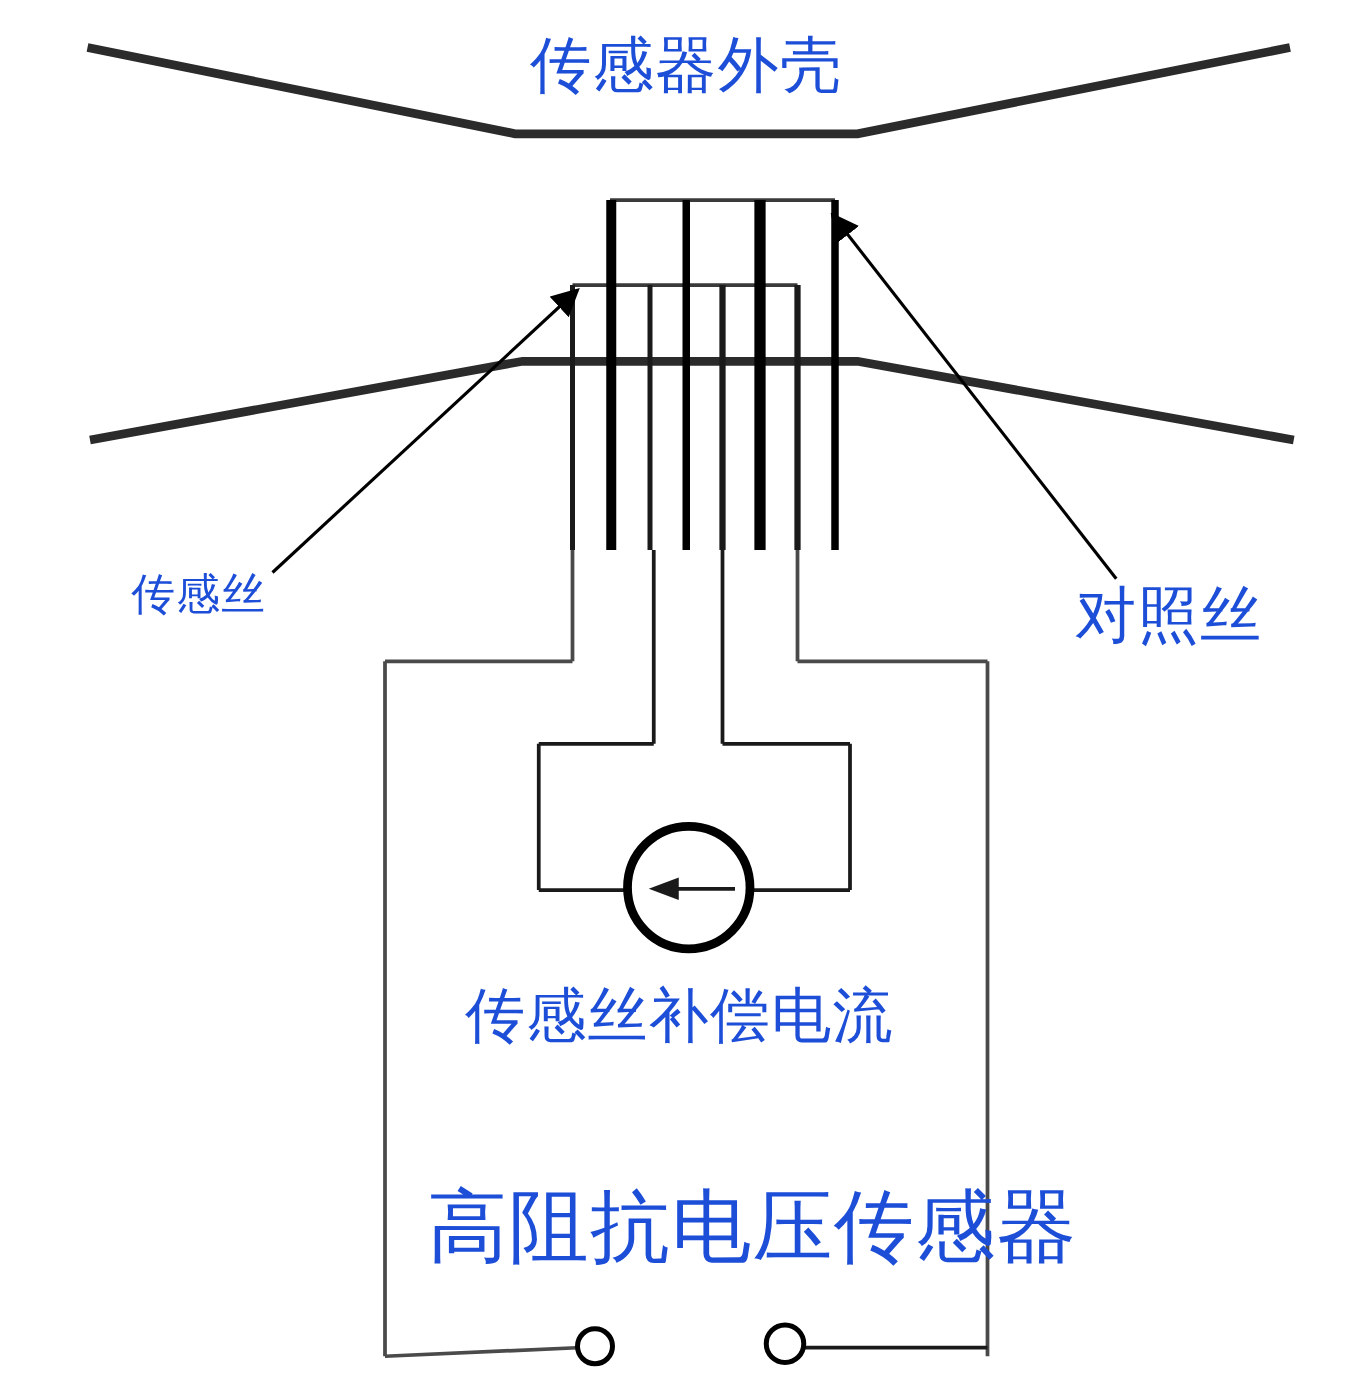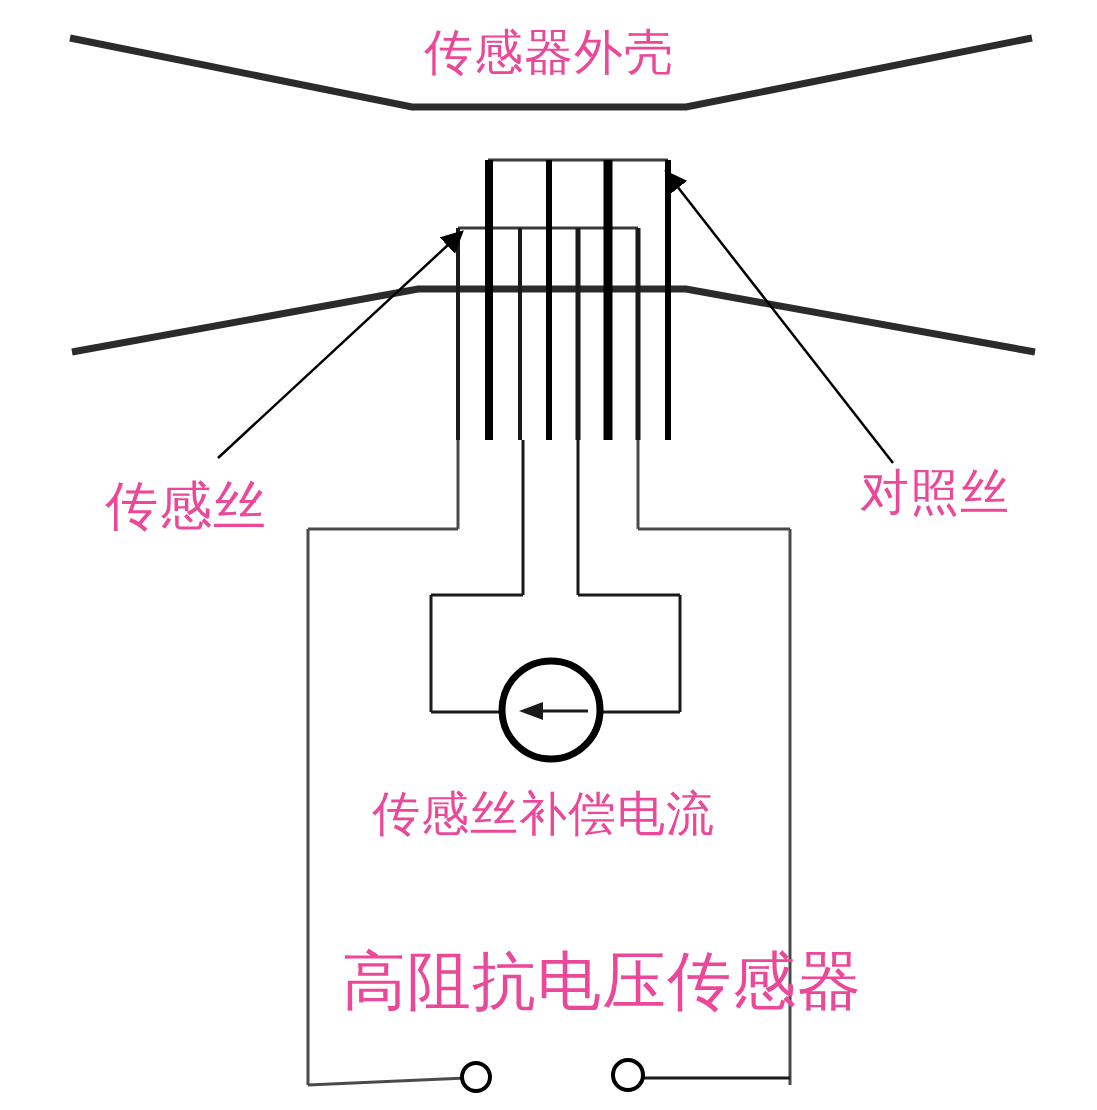--- a/index.html
+++ b/index.html
@@ -19,35 +19,35 @@
   }
   #diagram-svg {
     position: absolute;
     left: 0;
     top: 0;
     width: 1097px;
     height: 1110px;
   }
   .label {
     position: absolute;
-    color: #ec4899;
+    color: #1d4ed8;
     font-family: "Liberation Serif", "DejaVu Serif", serif;
     white-space: nowrap;
     line-height: 1;
     letter-spacing: 1px;
   }
   #label-housing {
     left: 424px;
     top: 28px;
     font-size: 49px;
   }
   #label-sense-wire {
     left: 105px;
-    top: 480px;
-    font-size: 53px;
+    top: 458px;
+    font-size: 35px;
     text-align: center;
   }
   #label-ref-wire {
     left: 860px;
     top: 468px;
     font-size: 49px;
   }
   #label-comp-current {
     left: 372px;
     top: 790px;

